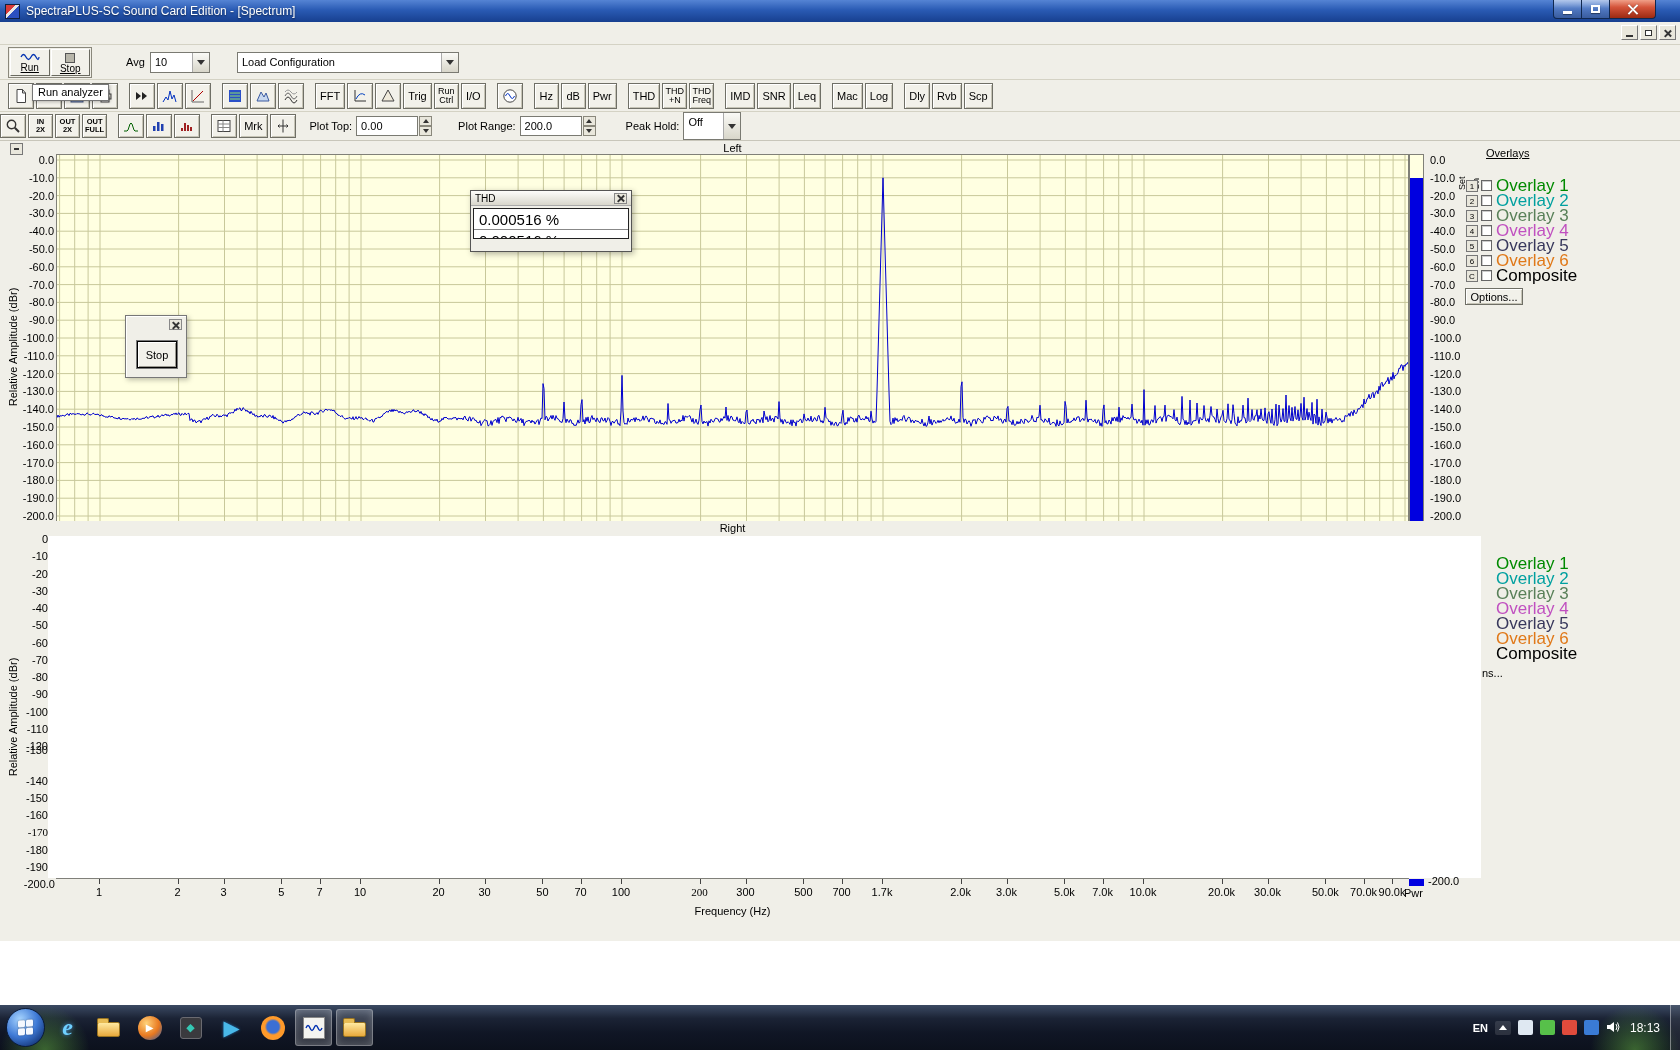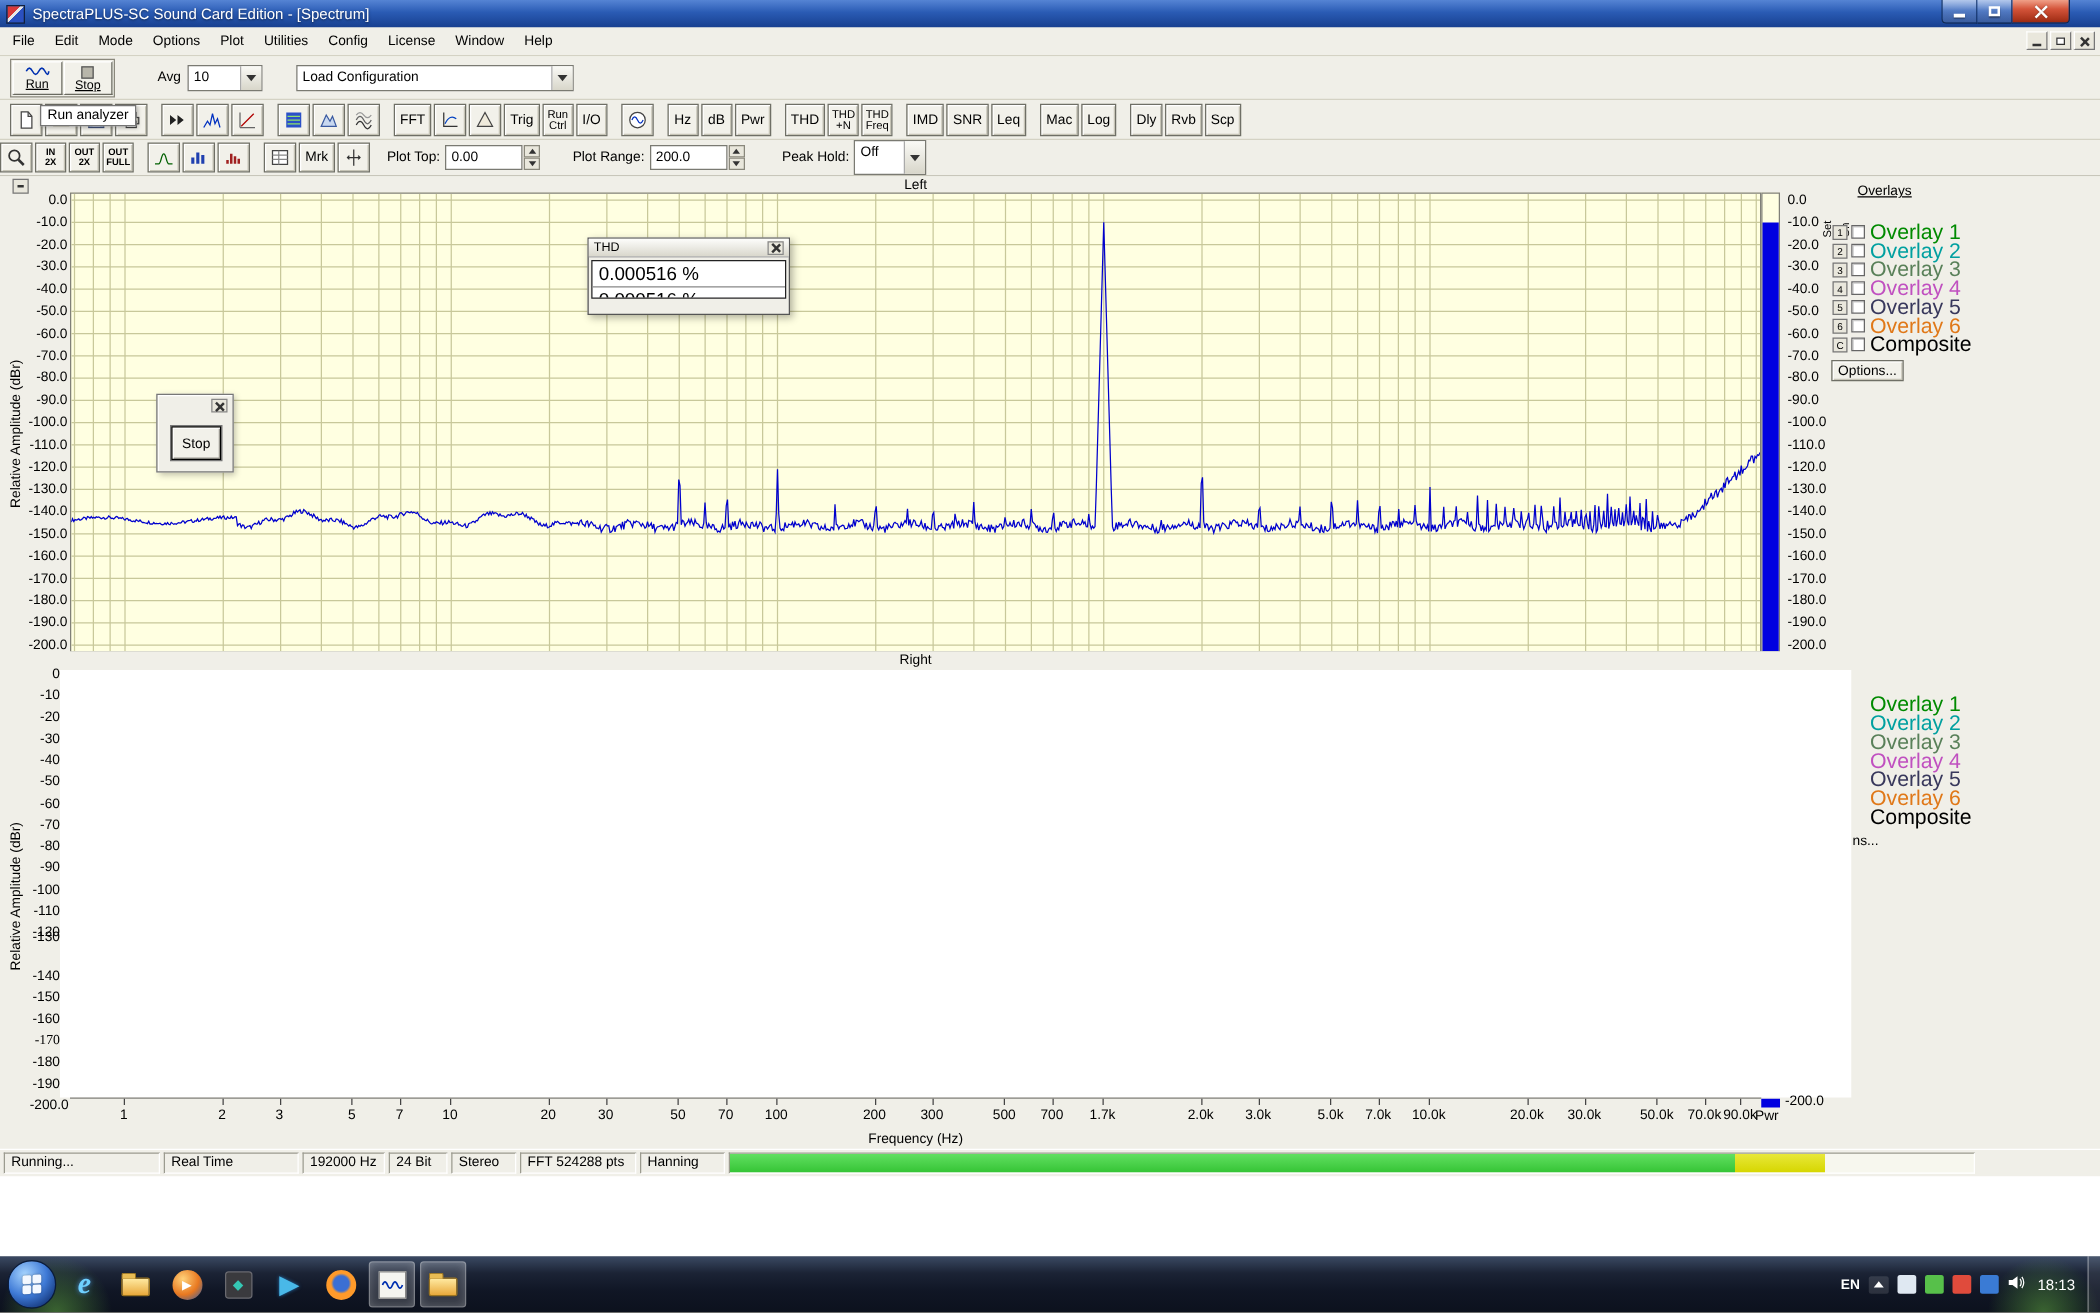--- a/index.html
+++ b/index.html
@@ -173,32 +173,20 @@
       <div class="cap max">
           <span class="g-max"></span>
         </div>
       <div class="cap close">
           <span class="g-x"></span>
         </div>
     </div>
   </div>
 
   <div class="menubar">
-    <span id="menu-items" style="display:flex">
-        <span class="mi">File</span>
-        <span class="mi">Edit</span>
-        <span class="mi">Mode</span>
-        <span class="mi">Options</span>
-        <span class="mi">Plot</span>
-        <span class="mi">Utilities</span>
-        <span class="mi">Config</span>
-        <span class="mi">License</span>
-        <span class="mi">Window</span>
-        <span class="mi">Help</span>
-      </span>
     <div class="mdi">
       <div class="mbtn">
           <span class="g-min2"></span>
         </div>
       <div class="mbtn">
           <span class="g-rest"></span>
         </div>
       <div class="mbtn">
           <span class="g-x2"></span>
         </div>
@@ -569,21 +557,21 @@
       <div class="ftlabel" style="left: 414.569px;">20</div>
       <div class="ftick" style="left: 484.529px;"></div>
       <div class="ftlabel" style="left: 460.529px;">30</div>
       <div class="ftick" style="left: 542.431px;"></div>
       <div class="ftlabel" style="left: 518.431px;">50</div>
       <div class="ftick" style="left: 580.571px;"></div>
       <div class="ftlabel" style="left: 556.571px;">70</div>
       <div class="ftick" style="left: 621px;"></div>
       <div class="ftlabel" style="left: 597px;">100</div>
       <div class="ftick" style="left: 699.569px;"></div>
-      <div class="ftlabel" style="left: 675.569px;">200</div>
+      <div class="ftlabel" style="left: 675.569px; font-family: Liberation Serif, serif;">200</div>
       <div class="ftick" style="left: 745.529px;"></div>
       <div class="ftlabel" style="left: 721.529px;">300</div>
       <div class="ftick" style="left: 803.431px;"></div>
       <div class="ftlabel" style="left: 779.431px;">500</div>
       <div class="ftick" style="left: 841.571px;"></div>
       <div class="ftlabel" style="left: 817.571px;">700</div>
       <div class="ftick" style="left: 882px;"></div>
       <div class="ftlabel" style="left: 858px;">1.7k</div>
       <div class="ftick" style="left: 960.569px;"></div>
       <div class="ftlabel" style="left: 936.569px;">2.0k</div>
@@ -607,33 +595,20 @@
       <div class="ftlabel" style="left: 1368.06px;">90.0k</div>
       <div class="ovl-label" style="top: 36px; color: rgb(0, 138, 0);">Overlay 1</div>
       <div class="ovl-label" style="top: 51px; color: rgb(0, 160, 160);">Overlay 2</div>
       <div class="ovl-label" style="top: 66px; color: rgb(89, 128, 89);">Overlay 3</div>
       <div class="ovl-label" style="top: 81px; color: rgb(192, 80, 192);">Overlay 4</div>
       <div class="ovl-label" style="top: 96px; color: rgb(56, 56, 92);">Overlay 5</div>
       <div class="ovl-label" style="top: 111px; color: rgb(224, 120, 24);">Overlay 6</div>
       <div class="ovl-label" style="top: 126px; color: rgb(0, 0, 0);">Composite</div>
     </div>
 
-  <div class="status" id="status">
-    <div class="spanel" style="width: 125px;">Running...</div>
-      <div class="spanel" style="width: 108px;">Real Time</div>
-      <div class="spanel" style="width: 66px;">192000 Hz</div>
-      <div class="spanel" style="width: 47px;">24 Bit</div>
-      <div class="spanel" style="width: 52px;">Stereo</div>
-      <div class="spanel" style="width: 93px;">FFT 524288 pts</div>
-      <div class="spanel" style="width: 68px;">Hanning</div>
-      <div class="progress" id="progress">
-      <div class="pgreen" id="pgreen" style="width: 80.8%; background: linear-gradient(rgb(98, 224, 98), rgb(53, 196, 53));"></div>
-      <div class="pyellow" id="pyellow" style="width: 7.2%; background: linear-gradient(rgb(232, 232, 58), rgb(214, 214, 0));"></div>
-    </div>
-  </div>
 
   <div class="desk"></div>
 
   <div class="taskbar">
     <div class="grass l"></div>
     <div class="grass r"></div>
     <span id="task-icons" style="display:flex;align-items:center;gap:4px">
         <div class="start">
           <span class="flag">
             <span></span>

